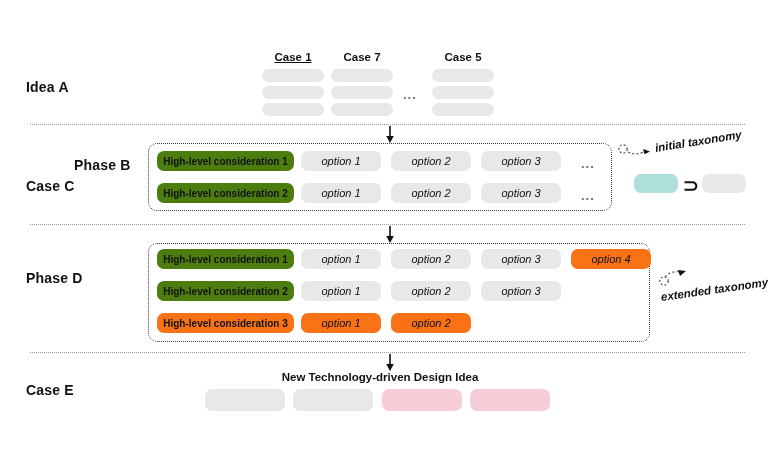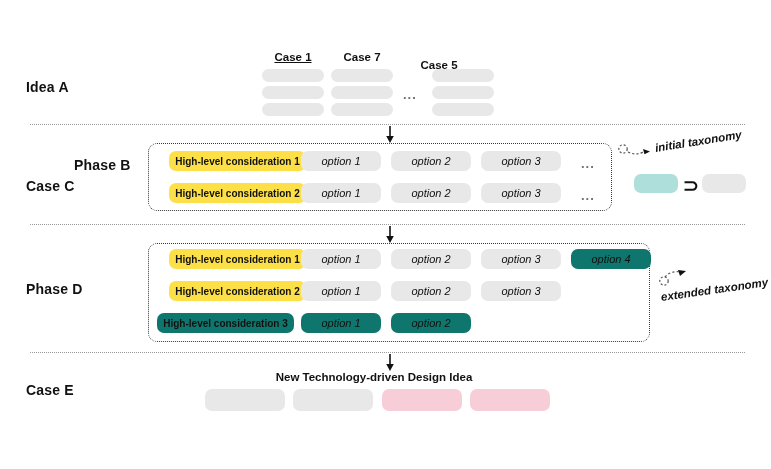--- a/index.html
+++ b/index.html
@@ -42,22 +42,22 @@
 
   .pill-text{
     position:absolute;
     border-radius:7px;
     background:#e8e8e8;
     box-sizing:border-box;
     display:flex;align-items:center;justify-content:center;
     font-size:10.5px;color:#111;
     white-space:nowrap;
   }
-  .pill-text.teal{background:#fde047;margin-left:12px;}
-  .pill-text.pink{background:#0f766e;}
+  .pill-text.teal{background:#4d7c0f;}
+  .pill-text.pink{background:#f97316;}
   .pill-text.bold{font-weight:bold;font-size:10px;}
   .pill-text.italic{font-style:italic;font-size:11px;}
 
   
   .group-box{
     position:absolute;
     border:1.4px dotted #3a3a3a;
     border-radius:9px;
     box-sizing:border-box;
   }
@@ -103,26 +103,26 @@
 
 <div id="canvas">
 
   <div class="divider" style="top:124px;"></div>
   <div class="divider" style="top:224px;"></div>
   <div class="divider" style="top:352px;"></div>
 
   <div class="phase-label" style="left:26px;top:79px;">Idea A</div>
   <div class="phase-label" style="left:26px;top:157px;margin-left:48px;">Phase B</div>
   <div class="phase-label" style="left:26px;top:178px;">Case C</div>
-  <div class="phase-label" style="left:26px;top:281px;">Phase D</div>
+  <div class="phase-label" style="left:26px;top:270px;">Phase D</div>
   <div class="phase-label" style="left:26px;top:382px;">Case E</div>
 
   <div class="case-label" style="left:262px;top:51px;width:62px;text-decoration:underline;">Case 1</div>
   <div class="case-label" style="left:331px;top:51px;width:62px;">Case 7</div>
-  <div class="case-label" style="left:408px;top:51px;width:62px;margin-top:8px;">Case 5</div>
+  <div class="case-label" style="left:432px;top:51px;width:62px;">Case 5</div>
 
   <div class="pill" style="left:262px;top:69px;width:62px;height:13px;"></div>
   <div class="pill" style="left:262px;top:86px;width:62px;height:13px;"></div>
   <div class="pill" style="left:262px;top:103px;width:62px;height:13px;"></div>
 
   <div class="pill" style="left:331px;top:69px;width:62px;height:13px;"></div>
   <div class="pill" style="left:331px;top:86px;width:62px;height:13px;"></div>
   <div class="pill" style="left:331px;top:103px;width:62px;height:13px;"></div>
 
   <div class="ellipsis" style="left:403px;top:88px;">...</div>
@@ -188,20 +188,20 @@
     <path d="M10,9 C14,4 20,3 26,4" fill="none" stroke="#555" stroke-width="1.2" stroke-dasharray="2.2 2.2"></path>
     <polygon points="31,3 23,2 25,8" fill="#111"></polygon>
   </svg>
   <div class="annot rot2" style="left:661px;top:291px;">extended taxonomy</div>
 
   <svg class="arrow-svg" style="left:383px;top:354px;" width="14" height="18">
     <line x1="7" y1="0" x2="7" y2="11" stroke="#111" stroke-width="1.6"></line>
     <polygon points="7,17 3.2,10 10.8,10" fill="#111"></polygon>
   </svg>
 
-  <div class="caption" style="left:224px;top:371px;width:300px;">New Technology-driven Design Idea</div>
+  <div class="caption" style="left:230px;top:371px;width:300px;">New Technology-driven Design Idea</div>
 
   <div class="pill" style="left:205px;top:389px;width:80px;height:22px;"></div>
   <div class="pill" style="left:293px;top:389px;width:80px;height:22px;"></div>
   <div class="pill pink" style="left:382px;top:389px;width:80px;height:22px;"></div>
   <div class="pill pink" style="left:470px;top:389px;width:80px;height:22px;"></div>
 
 </div>
 
 </body></html>

